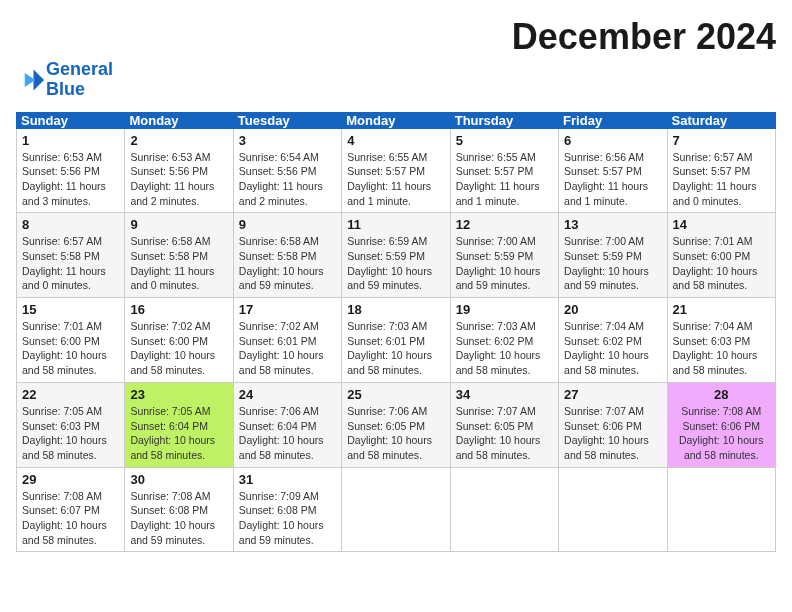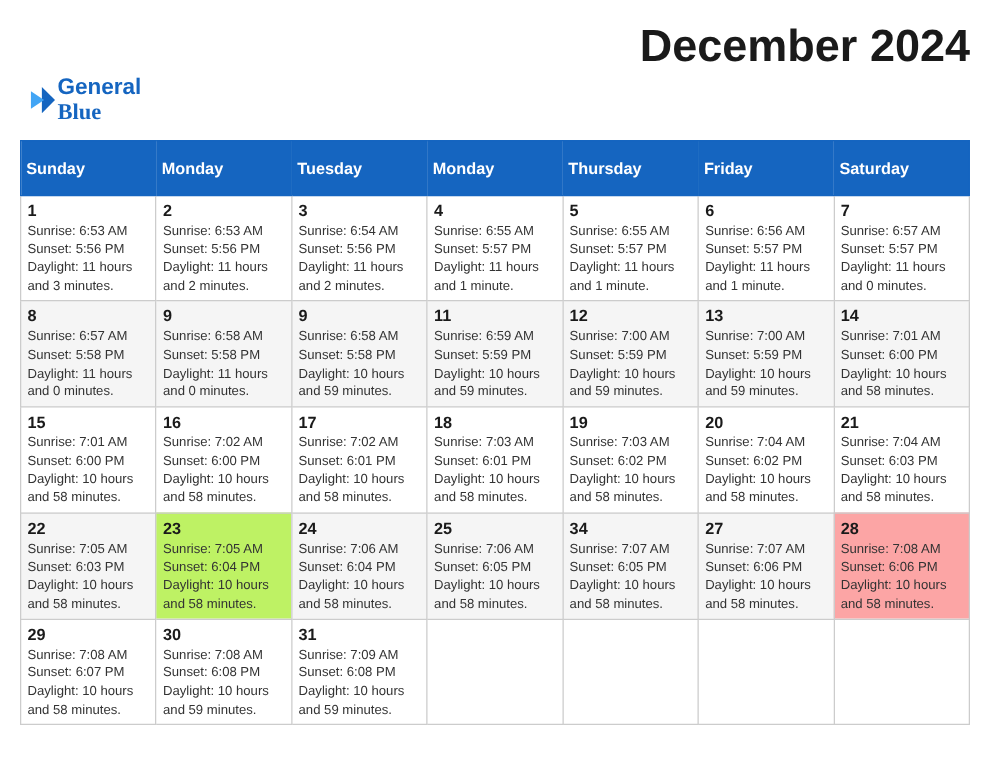--- a/index.html
+++ b/index.html
@@ -50,21 +50,21 @@
     .calendar-table {
       width: 100%;
       border-collapse: collapse;
       border: 1px solid #ccc;
     }
     .calendar-table th {
       background: #1565c0;
       color: #fff;
       font-size: 13px;
       font-weight: bold;
-      padding: 14px 4px;
+      padding: 0 4px;
       text-align: left;
       border: 1px solid #1565c0;
     }
     .calendar-table td {
       vertical-align: top;
       border: 1px solid #ccc;
       padding: 4px 5px;
       width: calc(100% / 7);
       min-height: 80px;
       background: #fff;
@@ -95,21 +95,21 @@
 
 <div class="header-area">
   <div class="logo">
     <svg class="logo-icon" viewBox="0 0 32 32">
       <rect x="0" y="0" width="32" height="32" fill="white"></rect>
       <polygon points="20,4 32,16 20,28 20,4" fill="#1565c0"></polygon>
       <polygon points="10,8 22,16 10,24 10,8" fill="#42a5f5"></polygon>
     </svg>
     <div class="logo-text">
       <span>General</span><br>
-      <span style="color:#1565c0;font-family:Liberation Serif, serif;">Blue</span>
+      <span style="color:#1565c0;">Blue</span>
     </div>
   </div>
   <div class="title-area">
     <div class="month-title">December 2024</div>
   </div>
 </div>
 
 <table class="calendar-table">
   <thead>
     <tr>
@@ -231,21 +231,21 @@
           <div class="day-info">Sunrise: 7:06 AM<br>Sunset: 6:05 PM<br>Daylight: 10 hours<br>and 58 minutes.</div>
         </td>
         <td style="background: rgb(245, 245, 245);">
           <span class="day-number">34</span>
           <div class="day-info">Sunrise: 7:07 AM<br>Sunset: 6:05 PM<br>Daylight: 10 hours<br>and 58 minutes.</div>
         </td>
         <td style="background: rgb(245, 245, 245);">
           <span class="day-number">27</span>
           <div class="day-info">Sunrise: 7:07 AM<br>Sunset: 6:06 PM<br>Daylight: 10 hours<br>and 58 minutes.</div>
         </td>
-        <td style="background: #fca5a5;">
+        <td style="background: #f0abfc; text-align: center;">
           <span class="day-number">28</span>
           <div class="day-info">Sunrise: 7:08 AM<br>Sunset: 6:06 PM<br>Daylight: 10 hours<br>and 58 minutes.</div>
         </td>
       </tr>
       <tr>
         <td>
           <span class="day-number">29</span>
           <div class="day-info">Sunrise: 7:08 AM<br>Sunset: 6:07 PM<br>Daylight: 10 hours<br>and 58 minutes.</div>
         </td>
         <td>

